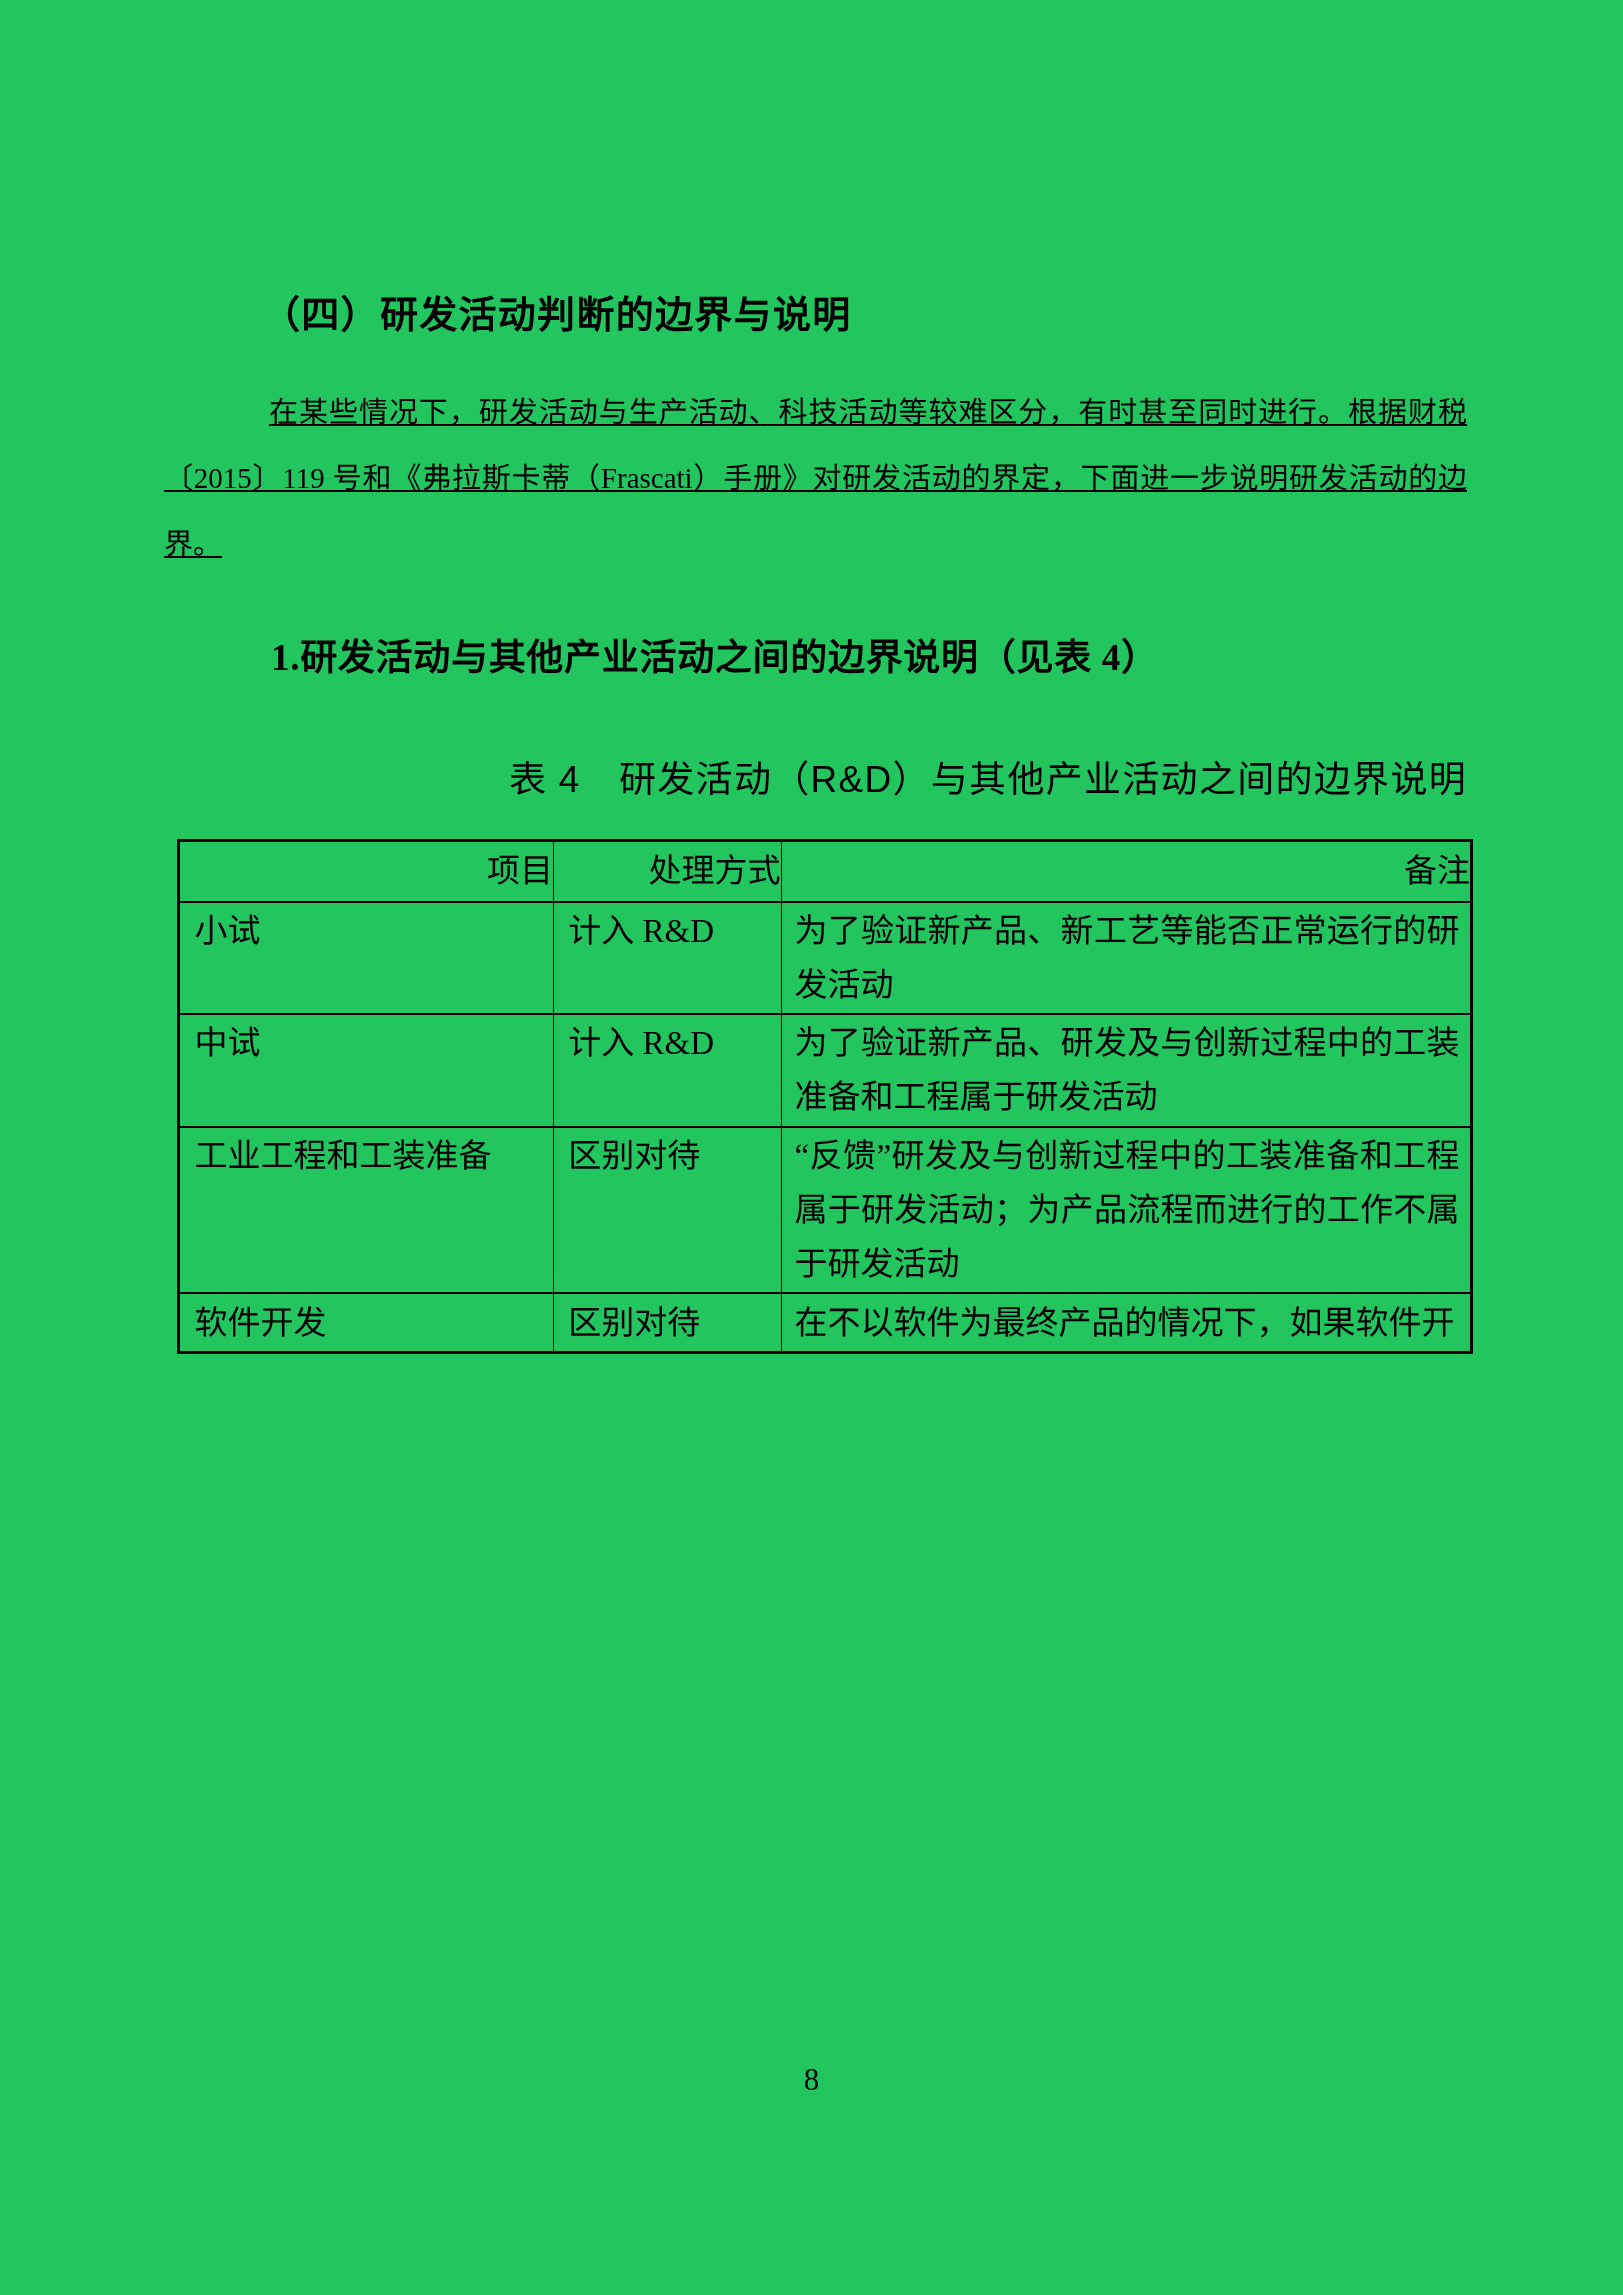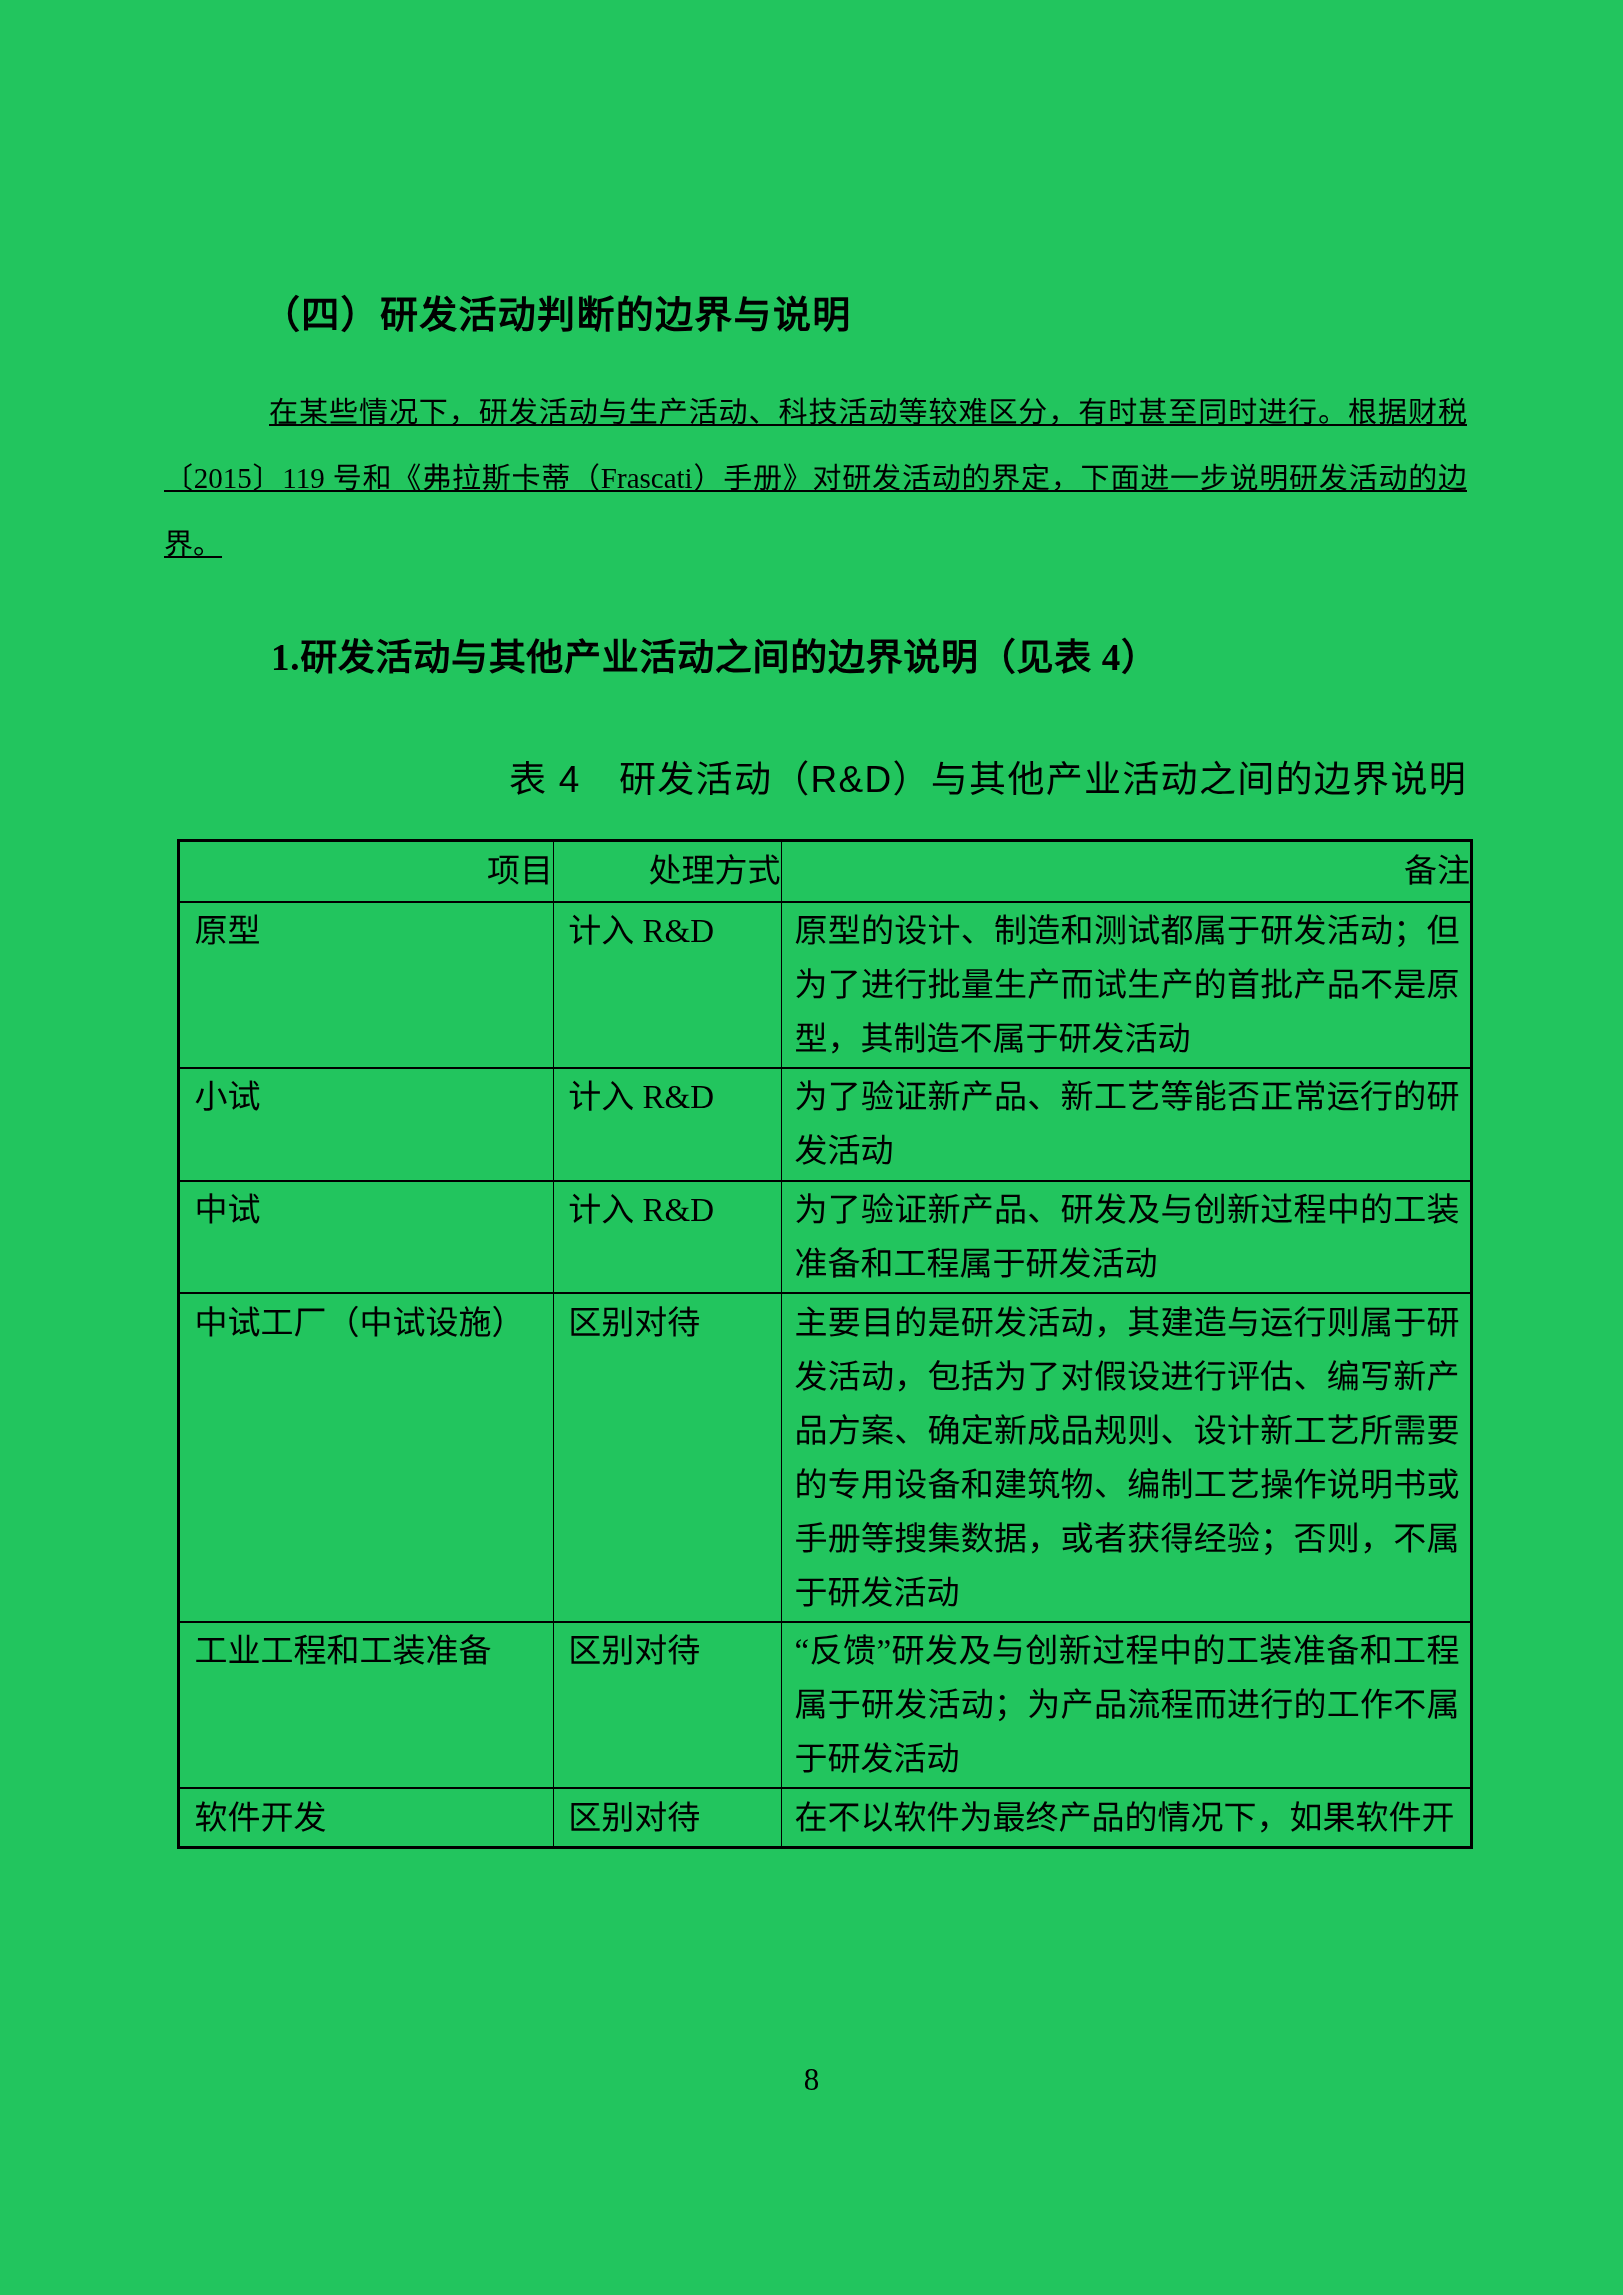--- a/index.html
+++ b/index.html
@@ -123,38 +123,28 @@
       </colgroup>
       <thead>
         <tr>
           <th>项目</th>
           <th>处理方式</th>
           <th>备注</th>
         </tr>
       </thead>
       <tbody>
         <tr>
-          <td>原型</td>
-          <td>计入 R&amp;D</td>
-          <td class="remark">原型的设计、制造和测试都属于研发活动；但为了进行批量生产而试生产的首批产品不是原型，其制造不属于研发活动</td>
-        </tr>
-        <tr>
           <td>小试</td>
           <td>计入 R&amp;D</td>
           <td class="remark">为了验证新产品、新工艺等能否正常运行的研发活动</td>
         </tr>
         <tr>
           <td>中试</td>
           <td>计入 R&amp;D</td>
           <td class="remark">为了验证新产品、研发及与创新过程中的工装准备和工程属于研发活动</td>
-        </tr>
-        <tr>
-          <td>中试工厂（中试设施）</td>
-          <td>区别对待</td>
-          <td class="remark">主要目的是研发活动，其建造与运行则属于研发活动，包括为了对假设进行评估、编写新产品方案、确定新成品规则、设计新工艺所需要的专用设备和建筑物、编制工艺操作说明书或手册等搜集数据，或者获得经验；否则，不属于研发活动</td>
         </tr>
         <tr>
           <td>工业工程和工装准备</td>
           <td>区别对待</td>
           <td class="remark">“反馈”研发及与创新过程中的工装准备和工程属于研发活动；为产品流程而进行的工作不属于研发活动</td>
         </tr>
         <tr>
           <td>软件开发</td>
           <td>区别对待</td>
           <td class="remark">在不以软件为最终产品的情况下，如果软件开</td>

